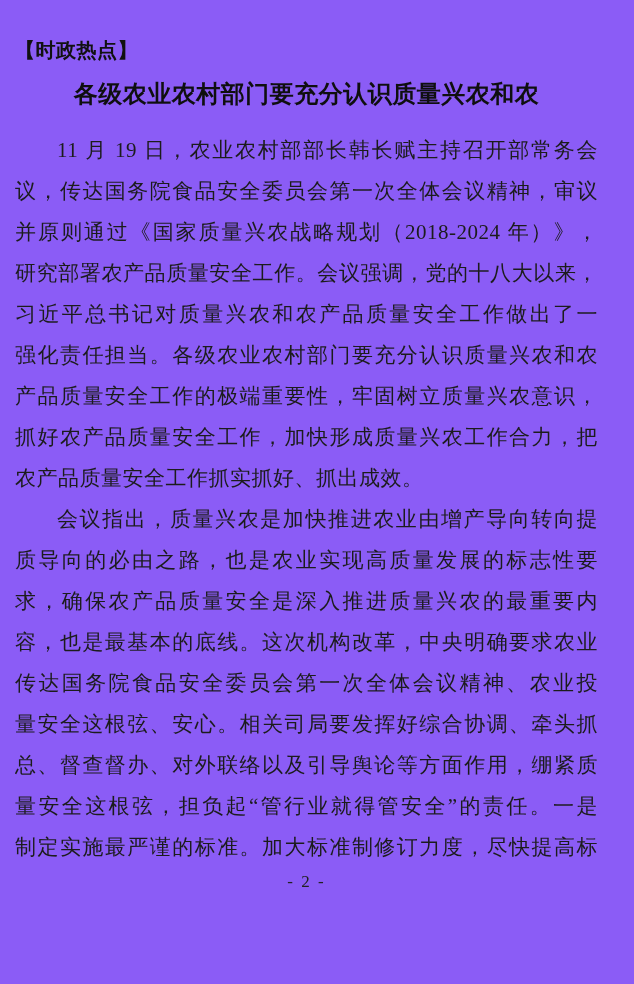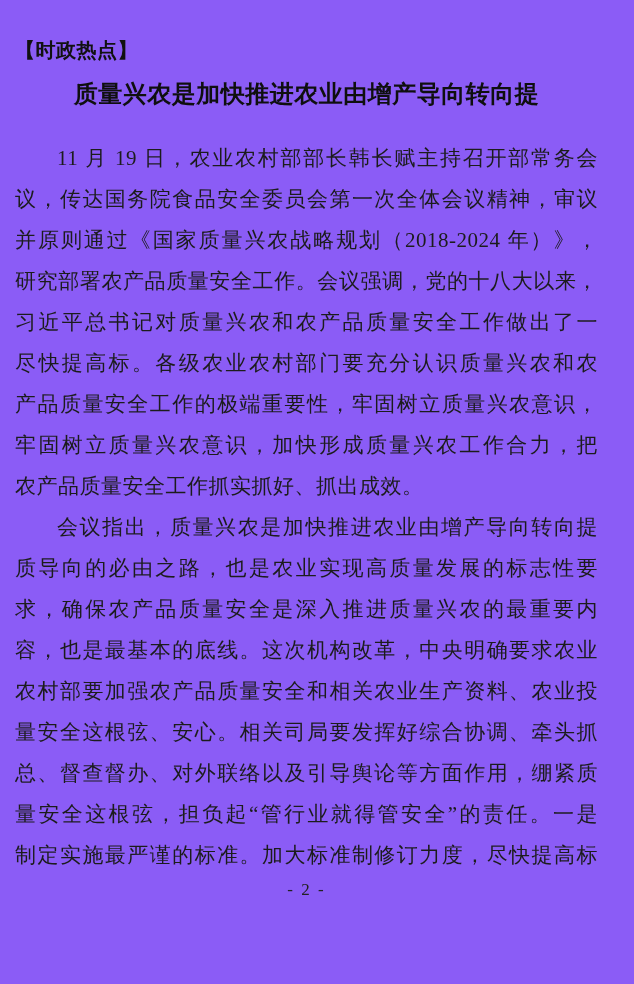--- a/index.html
+++ b/index.html
@@ -30,21 +30,21 @@
     margin: 18px 0 0 0;
     font-family: "Liberation Serif", "DejaVu Serif", serif;
     font-weight: 700;
     font-size: 24px;
     line-height: 28px;
     text-align: center;
     letter-spacing: 0.5px;
     color: #0f0f0f;
   }
   .body {
-    margin-top: 30px;
+    margin-top: 22px;
     font-size: 21px;
     color: #1c1c1c;
   }
   .line {
     height: 41px;
     line-height: 41px;
     overflow: hidden;
     text-align: justify;
     text-align-last: justify;
     letter-spacing: 0.5px;
@@ -65,39 +65,39 @@
     color: #222222;
   }
 </style>
 </head>
 <body>
 
 <div class="page">
 
   <div class="section-header">【时政热点】</div>
 
-  <h1 class="title">质量兴农是加快推进农业由增产导向转向提</h1>
+  <h1 class="title">各级农业农村部门要充分认识质量兴农和农</h1>
 
   <div class="body">
 
     <div class="line indent">11 月 19 日，农业农村部部长韩长赋主持召开部常务会</div>
     <div class="line">议，传达国务院食品安全委员会第一次全体会议精神，审议</div>
     <div class="line">并原则通过《国家质量兴农战略规划（2018-2024 年）》，</div>
     <div class="line">研究部署农产品质量安全工作。会议强调，党的十八大以来，</div>
     <div class="line">习近平总书记对质量兴农和农产品质量安全工作做出了一</div>
-    <div class="line">尽快提高标。各级农业农村部门要充分认识质量兴农和农</div>
+    <div class="line">强化责任担当。各级农业农村部门要充分认识质量兴农和农</div>
     <div class="line">产品质量安全工作的极端重要性，牢固树立质量兴农意识，</div>
-    <div class="line">牢固树立质量兴农意识，加快形成质量兴农工作合力，把</div>
+    <div class="line">抓好农产品质量安全工作，加快形成质量兴农工作合力，把</div>
     <div class="line para-end">农产品质量安全工作抓实抓好、抓出成效。</div>
 
     <div class="line indent">会议指出，质量兴农是加快推进农业由增产导向转向提</div>
     <div class="line">质导向的必由之路，也是农业实现高质量发展的标志性要</div>
     <div class="line">求，确保农产品质量安全是深入推进质量兴农的最重要内</div>
     <div class="line">容，也是最基本的底线。这次机构改革，中央明确要求农业</div>
-    <div class="line">农村部要加强农产品质量安全和相关农业生产资料、农业投</div>
+    <div class="line">传达国务院食品安全委员会第一次全体会议精神、农业投</div>
     <div class="line">量安全这根弦、安心。相关司局要发挥好综合协调、牵头抓</div>
     <div class="line">总、督查督办、对外联络以及引导舆论等方面作用，绷紧质</div>
     <div class="line">量安全这根弦，担负起“管行业就得管安全”的责任。一是</div>
     <div class="line">制定实施最严谨的标准。加大标准制修订力度，尽快提高标</div>
 
   </div>
 
   <div class="footer">- 2 -</div>
 
 </div>

